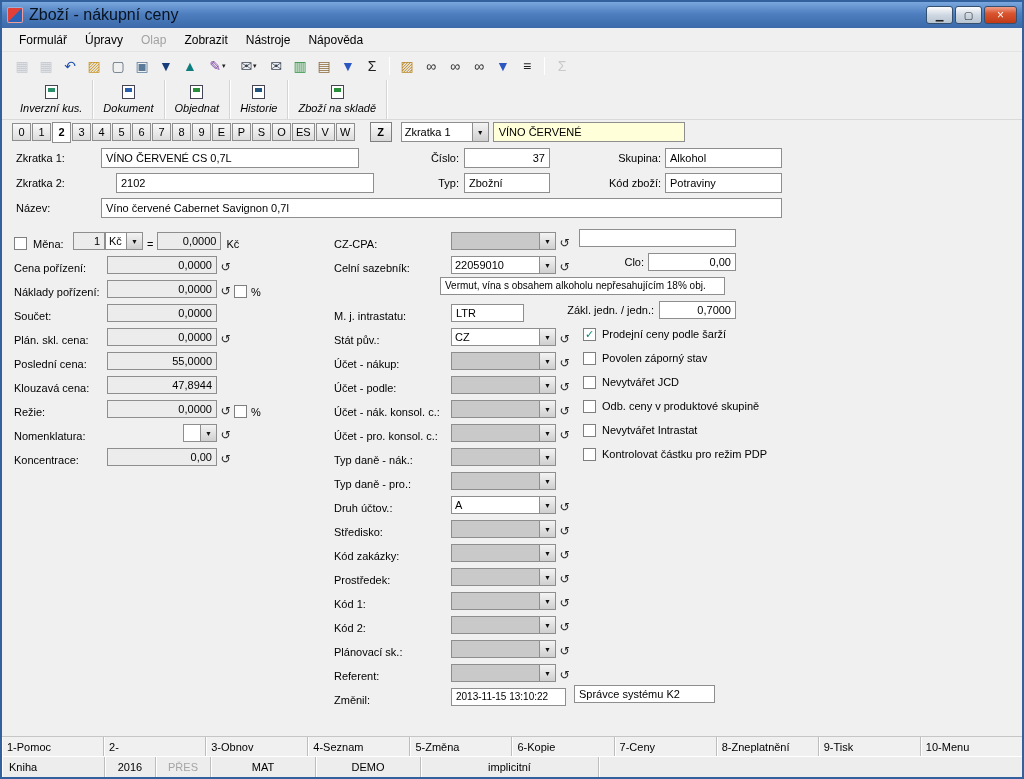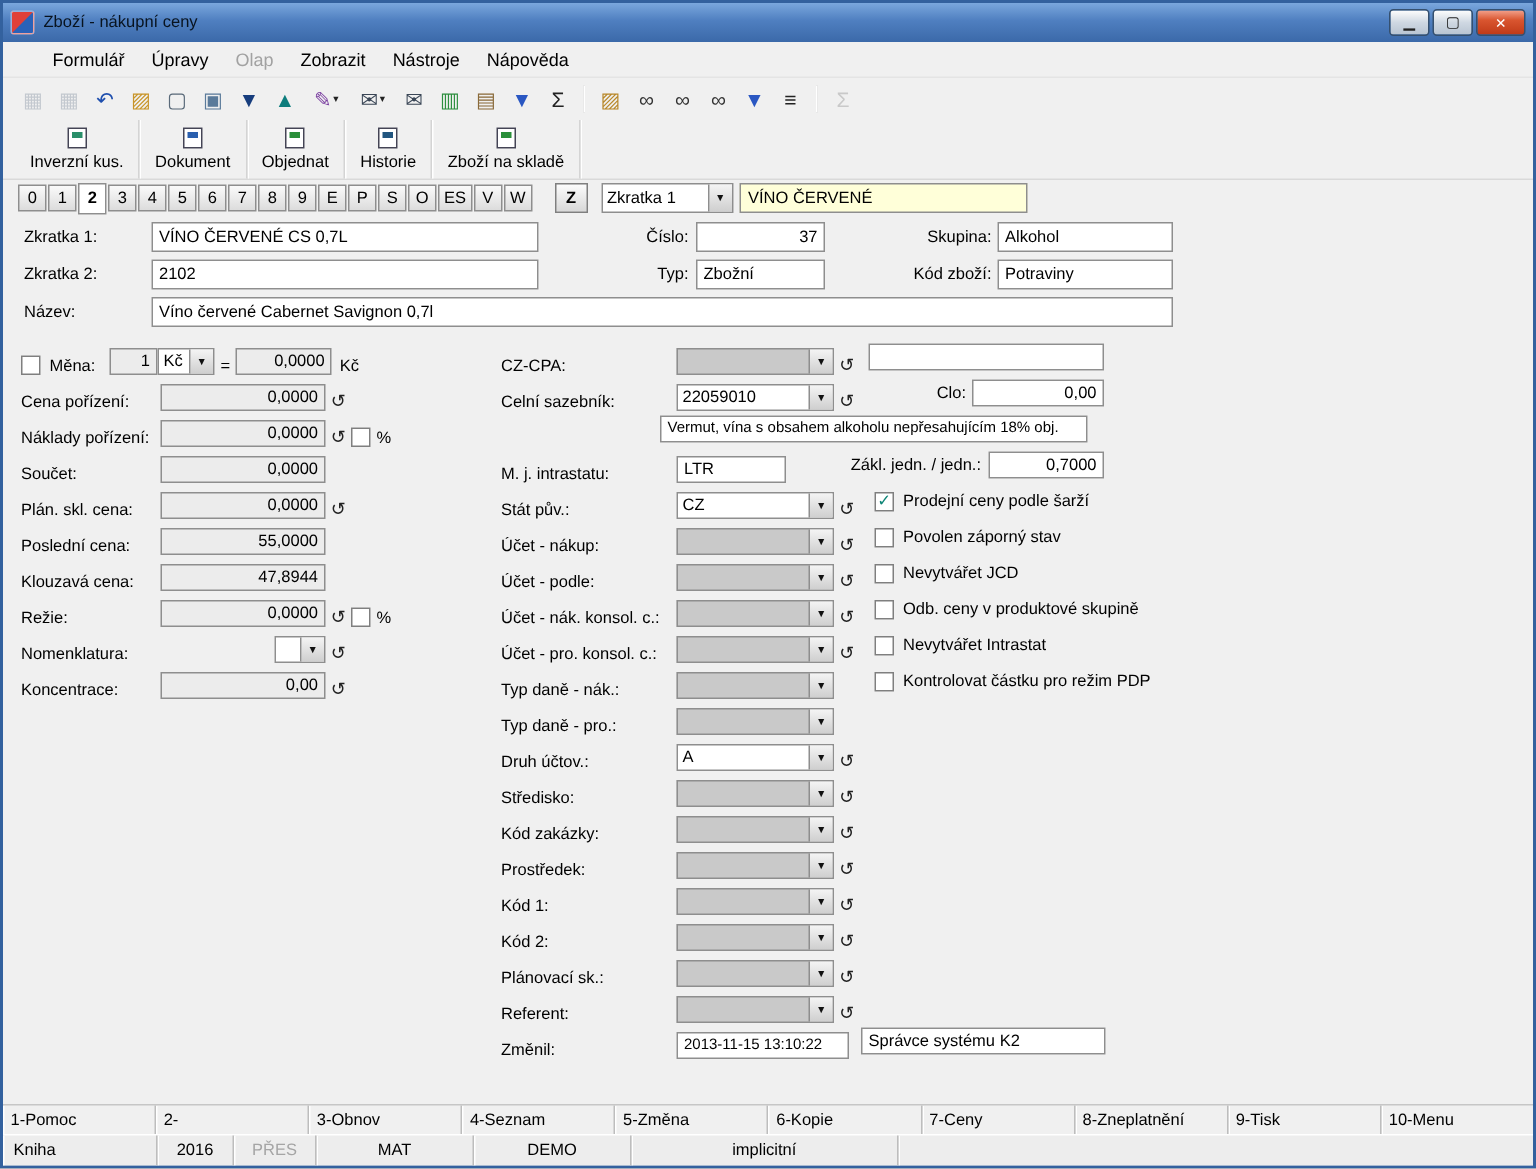--- a/index.html
+++ b/index.html
@@ -3,40 +3,40 @@
 <meta charset="utf-8">
 <style>
   * { box-sizing: border-box; margin: 0; padding: 0; }
   html,body { width:1024px; height:779px; }
   body { font-family:"Liberation Sans","DejaVu Sans",sans-serif; font-size:11px; color:#000; background:#888; }
   .window { width:1024px; height:779px; border:2px solid #33619e; background:#f0f0f0; display:flex; flex-direction:column; overflow:hidden; }
 
   
   .titlebar { height:26px; flex:none; display:flex; align-items:center; padding:0 5px; background:linear-gradient(180deg,#7aa7dd 0%,#4f7fc0 45%,#3b69a9 100%); }
   .app-icon { width:16px; height:16px; margin-right:6px; border-radius:2px; background:linear-gradient(135deg,#e04038 49%,#2a62b8 51%); border:1px solid rgba(255,255,255,.5); }
-  .title-text { font-size:11px; color:#08131f; }
+  .title-text { font-size:16px; color:#08131f; }
   .win-controls { margin-left:auto; display:flex; gap:2px; }
   .wbtn { width:27px; height:18px; border:1px solid #35506f; border-radius:3px; background:linear-gradient(#fdfdfd,#cfd8e2 50%,#b8c4d2); display:flex; align-items:center; justify-content:center; font-size:10px; color:#222; }
   .wbtn.close { width:33px; background:linear-gradient(#f2a08a,#d9552f 40%,#c03a18); color:#fff; font-size:12px; }
 
   
-  .menubar { height:24px; flex:none; display:flex; align-items:center; padding:0 24px; border-bottom:1px solid #e4e4e4; }
+  .menubar { height:24px; flex:none; display:flex; align-items:center; padding:0 8px; border-bottom:1px solid #e4e4e4; }
   .menu-item { padding:3px 9px; font-size:12px; }
   .menu-item.disabled { color:#a2a2a2; }
 
   
   .toolbar1 { height:28px; flex:none; display:flex; align-items:center; padding:0 9px; gap:2px; }
   .ticon { width:22px; height:21px; display:flex; align-items:center; justify-content:center; font-size:14px; }
   .ticon.disabled { opacity:.45; }
   .ticon.wdd { width:29px; }
   .ticon .dd { font-size:7px; margin-left:1px; color:#222; }
   .tsep { width:1px; height:18px; background:#b4b4b4; border-right:1px solid #fff; margin:0 4px; }
 
   
-  .toolbar2 { height:40px; flex:none; display:flex; align-items:stretch; padding:0 8px; border-bottom:1px solid #d9d9d9; }
+  .toolbar2 { height:40px; flex:none; display:flex; align-items:stretch; padding:0 8px; border-bottom:1px solid #d9d9d9;font-style:italic; }
   .big-btn { display:flex; flex-direction:column; align-items:center; justify-content:center; gap:3px; padding:3px 10px; border-right:1px solid #d4d4d4; box-shadow:1px 0 0 #fff; }
   .bicon { width:13px; height:14px; background:#fff; border:1px solid #445; position:relative; }
   .bicon::after { content:""; position:absolute; left:2px; top:2px; right:2px; height:4px; background:var(--accent,#2a8f6a); }
   .blabel { font-size:11px; white-space:nowrap; }
 
   
   .tabrow { height:24px; flex:none; display:flex; align-items:center; padding:0 10px; gap:1px; }
   .tab { min-width:19px; height:18px; padding:0 3px; display:flex; align-items:center; justify-content:center; font-size:11px; border:1px solid #8e8e8e; background:linear-gradient(#fafafa,#dcdcdc); }
   .tab.active { background:#fff; height:21px; font-weight:bold; }
   .zbtn { margin-left:14px; width:22px; height:20px; display:flex; align-items:center; justify-content:center; font-size:11px; font-weight:bold; border:1px solid #7f7f7f; background:linear-gradient(#fcfcfc,#d8d8d8); }
@@ -193,21 +193,21 @@
 
   <div class="hdr">
     <span class="hlabel" style="left:14px;top:4px">Zkratka 1:</span>
     <span class="hfield" style="left:99px;top:4px;width:258px">VÍNO ČERVENÉ CS 0,7L</span>
     <span class="hlabel r" style="left:404px;top:4px;width:53px">Číslo:</span>
     <span class="hfield num" style="left:462px;top:4px;width:86px">37</span>
     <span class="hlabel r" style="left:581px;top:4px;width:78px">Skupina:</span>
     <span class="hfield" style="left:663px;top:4px;width:117px">Alkohol</span>
 
     <span class="hlabel" style="left:14px;top:29px">Zkratka 2:</span>
-    <span class="hfield" style="left:99px;top:29px;width:258px">2102</span>
+    <span class="hfield" style="left:114px;top:29px;width:258px">2102</span>
     <span class="hlabel r" style="left:404px;top:29px;width:53px">Typ:</span>
     <span class="hfield" style="left:462px;top:29px;width:86px">Zbožní</span>
     <span class="hlabel r" style="left:581px;top:29px;width:78px">Kód zboží:</span>
     <span class="hfield" style="left:663px;top:29px;width:117px">Potraviny</span>
 
     <span class="hlabel" style="left:14px;top:54px">Název:</span>
     <span class="hfield" style="left:99px;top:54px;width:681px">Víno červené Cabernet Savignon 0,7l</span>
   </div>
 
   <div class="form-area">
@@ -444,21 +444,21 @@
         <span class="mlabel">Referent:</span>
         <span class="combo mcombo disabled">
           <span class="cval"></span>
           <span class="cbtn">▼</span>
         </span>
         <span class="refresh">↺</span>
       </div>
       <div class="mrow">
         <span class="mlabel">Změnil:</span>
         <span class="mfield" style="width:115px;font-size:10px">2013-11-15 13:10:22</span>
-        <span class="mfield abs" style="left:240px;width:163px">Správce systému K2</span>
+        <span class="mfield abs" style="left:240px;width:141px">Správce systému K2</span>
       </div>
     </div>
   </div>
 
   <div class="fkey-bar">
     <span class="fcell">1-Pomoc</span>
     <span class="fcell">2-</span>
     <span class="fcell">3-Obnov</span>
     <span class="fcell">4-Seznam</span>
     <span class="fcell">5-Změna</span>

